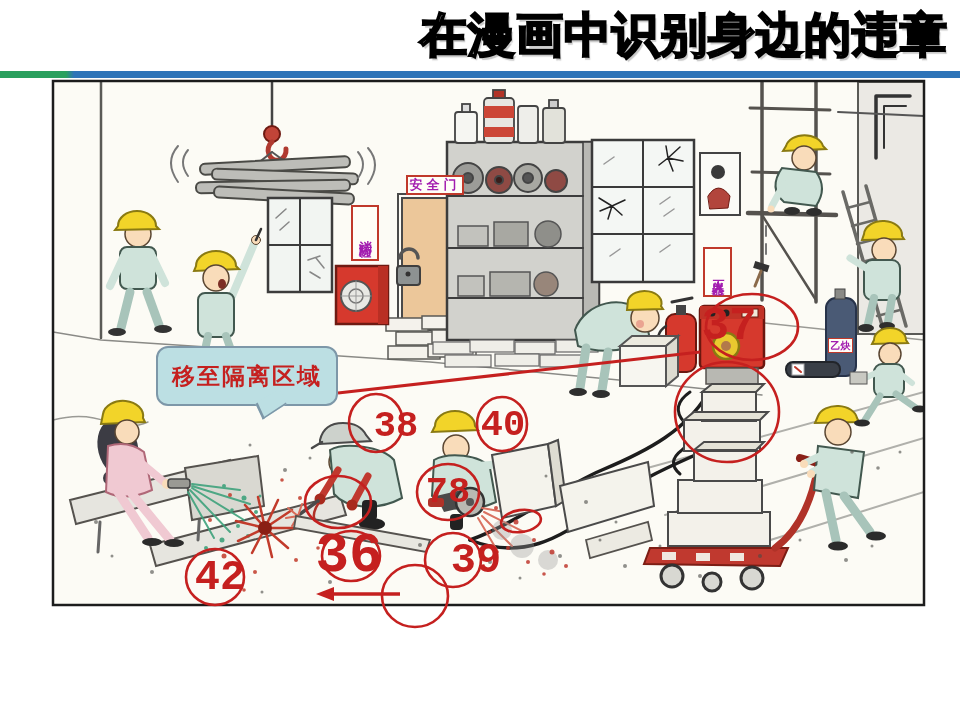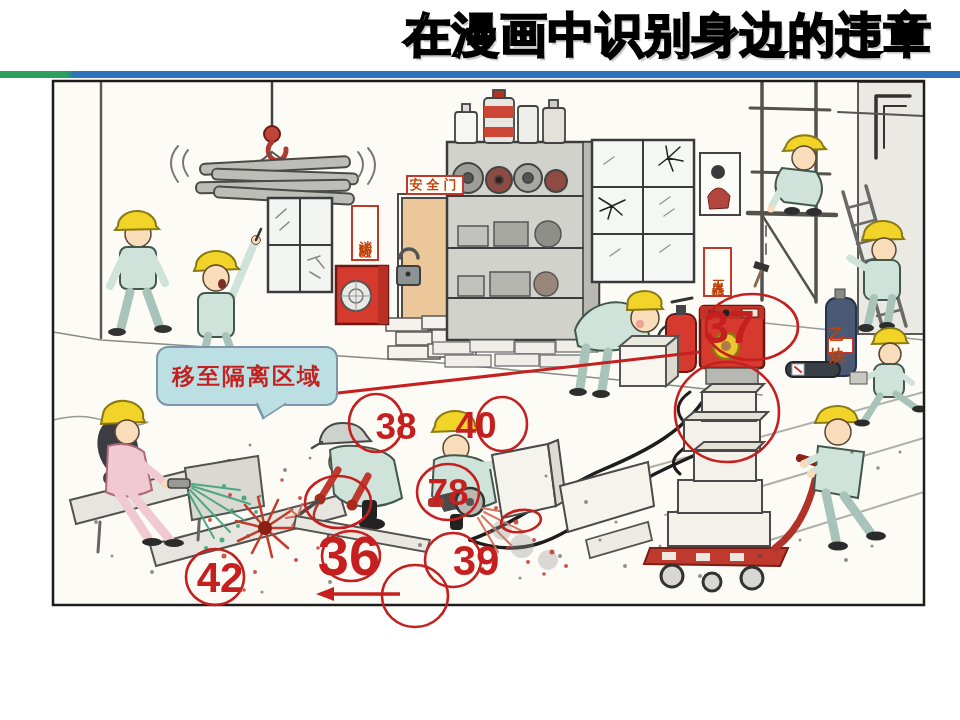--- a/index.html
+++ b/index.html
@@ -1,49 +1,49 @@
 <!DOCTYPE html>
 <html><head>
 <meta charset="utf-8">
 <style>
   html,body{margin:0;padding:0;background:#ffffff;}
   #slide{position:relative;width:960px;height:720px;background:#ffffff;overflow:hidden;
          font-family:"Liberation Sans",sans-serif;}
   
   #title{position:absolute;top:4px;right:12px;width:560px;height:62px;line-height:62px;
-         text-align:center;font-family:"Liberation Serif","DejaVu Serif",serif;font-weight:700;
+         text-align:right;font-family:"Liberation Serif","DejaVu Serif",serif;font-weight:700;
          font-size:47px;letter-spacing:1px;color:#ffffff;-webkit-text-stroke:2.2px #000;
          text-shadow:2px 3px 1px rgba(130,130,130,.45);white-space:nowrap;}
   #divider{position:absolute;top:71px;left:0;width:960px;height:7px;
            background:linear-gradient(90deg,#2aa05e 0,#2aa05e 66px,#2e74b8 74px,#2e74b8 100%);}
   
   #scene-svg{position:absolute;left:0;top:0;}
   
-  .sign{position:absolute;background:#fffef7;border:2px solid #c0392b;color:#c2410c;
+  .sign{position:absolute;background:#fffef7;border:2px solid #c0392b;color:#a21caf;
         font-weight:700;display:flex;align-items:center;justify-content:center;box-sizing:border-box;}
   .sign.vertical{writing-mode:vertical-rl;text-orientation:upright;letter-spacing:2px;}
   #sign-safety-door{left:406px;top:175px;width:58px;height:20px;font-size:13px;letter-spacing:4px;}
   #sign-fire-hydrant{left:351px;top:205px;width:28px;height:56px;font-size:13px;}
   #sign-fire-extinguisher{left:703px;top:247px;width:29px;height:50px;font-size:13px;}
-  #label-acetylene{left:828px;top:338px;width:25px;height:15px;font-size:16px;border-width:1px;letter-spacing:0;}
+  #label-acetylene{left:828px;top:338px;width:25px;height:15px;font-size:10px;border-width:1px;letter-spacing:0;}
   #speech-bubble{position:absolute;left:156px;top:346px;width:182px;height:60px;background:#bcdfe3;
         border:2px solid #7d97a8;border-radius:12px;box-sizing:border-box;display:flex;
         align-items:center;justify-content:center;}
   #speech-bubble .txt{color:#c5201f;font-weight:700;font-size:23px;letter-spacing:2px;
         font-family:"Liberation Serif","DejaVu Serif",serif;white-space:nowrap;}
   #bubble-tail{position:absolute;left:102px;bottom:-11px;width:20px;height:20px;background:#bcdfe3;
         border-right:2px solid #7d97a8;border-bottom:2px solid #7d97a8;
         transform:skewX(-28deg) rotate(45deg);}
   .vnum{position:absolute;transform:translate(-50%,-50%);color:#c5201f;font-weight:700;
-        font-family:Liberation Sans, sans-serif;line-height:1;}
+        font-family:Liberation Mono, monospace;line-height:1;}
   #num-36{left:349px;top:556px;font-size:56px;}
   #num-37{left:729px;top:327px;font-size:46px;}
   #num-38{left:396px;top:426px;font-size:37px;}
   #num-39{left:476px;top:561px;font-size:42px;}
-  #num-40{left:476px;top:425px;font-size:37px;text-align:center;}
+  #num-40{left:503px;top:425px;font-size:37px;text-align:center;}
   #num-41{left:448px;top:492px;font-size:37px;}
   #num-42{left:220px;top:578px;font-size:42px;}
 </style>
 </head>
 <body>
 
 <div id="slide">
 
   <div id="title">在漫画中识别身边的违章</div>
   <div id="divider"></div>

